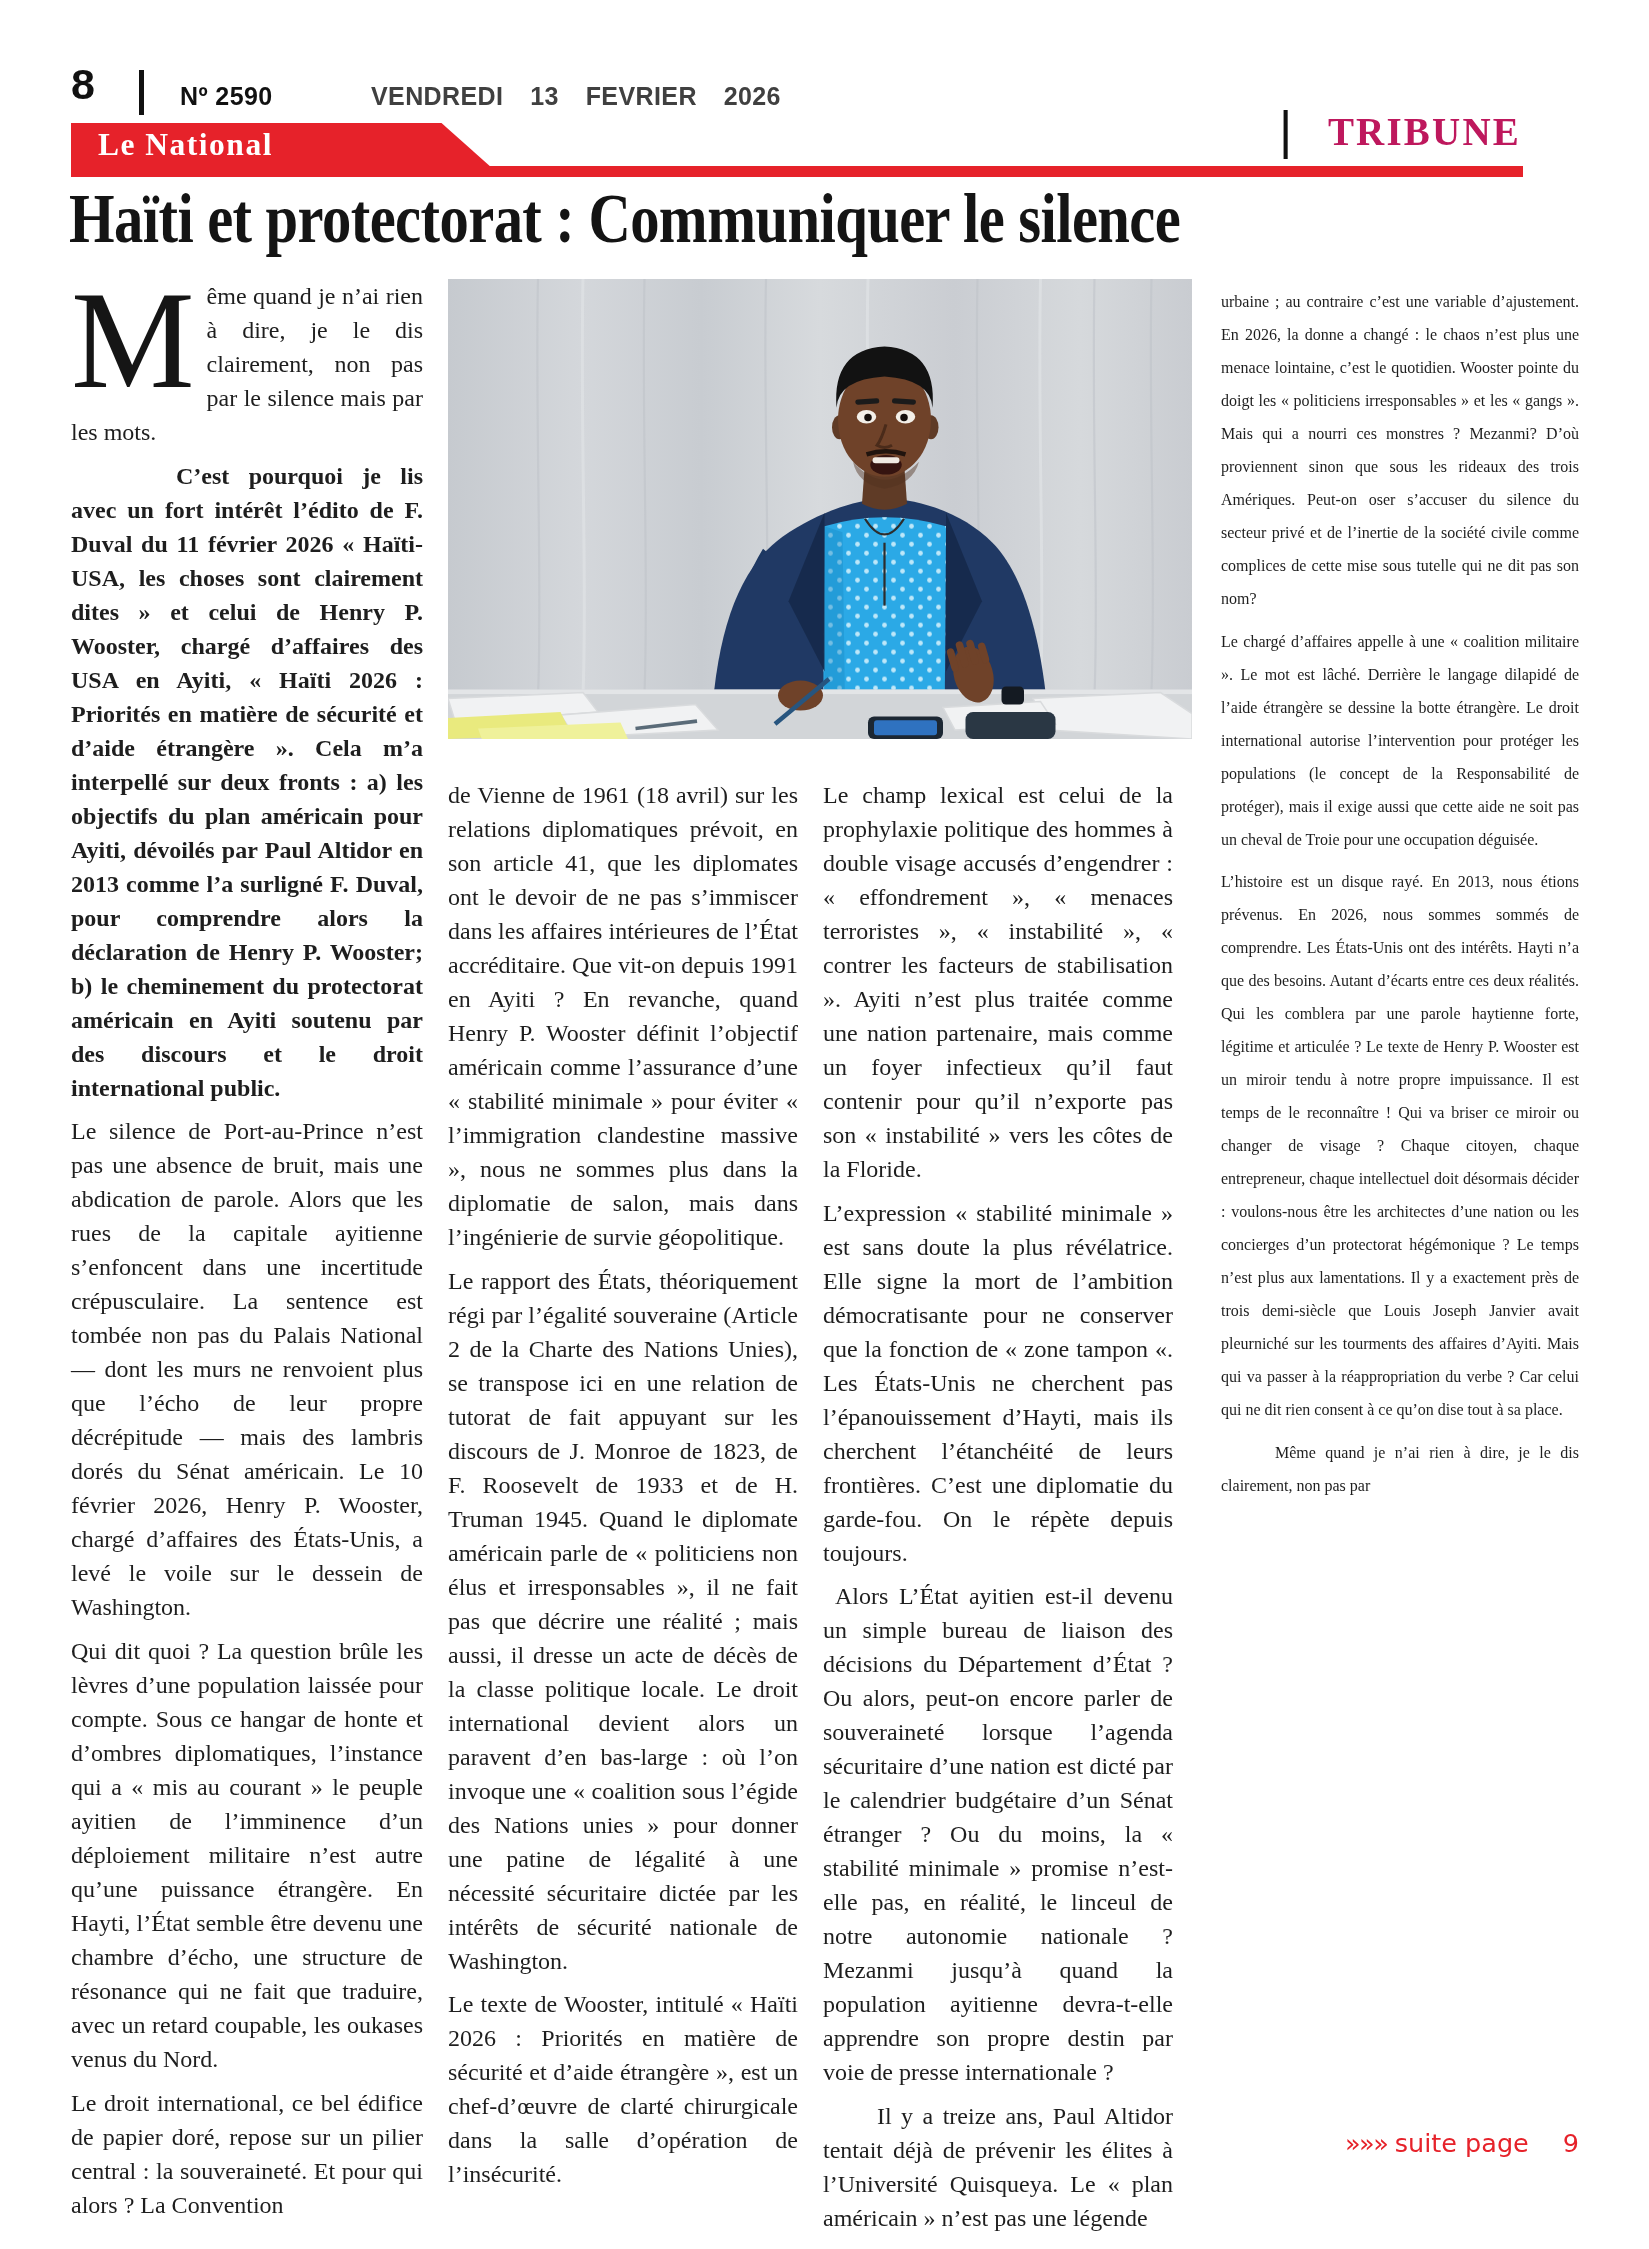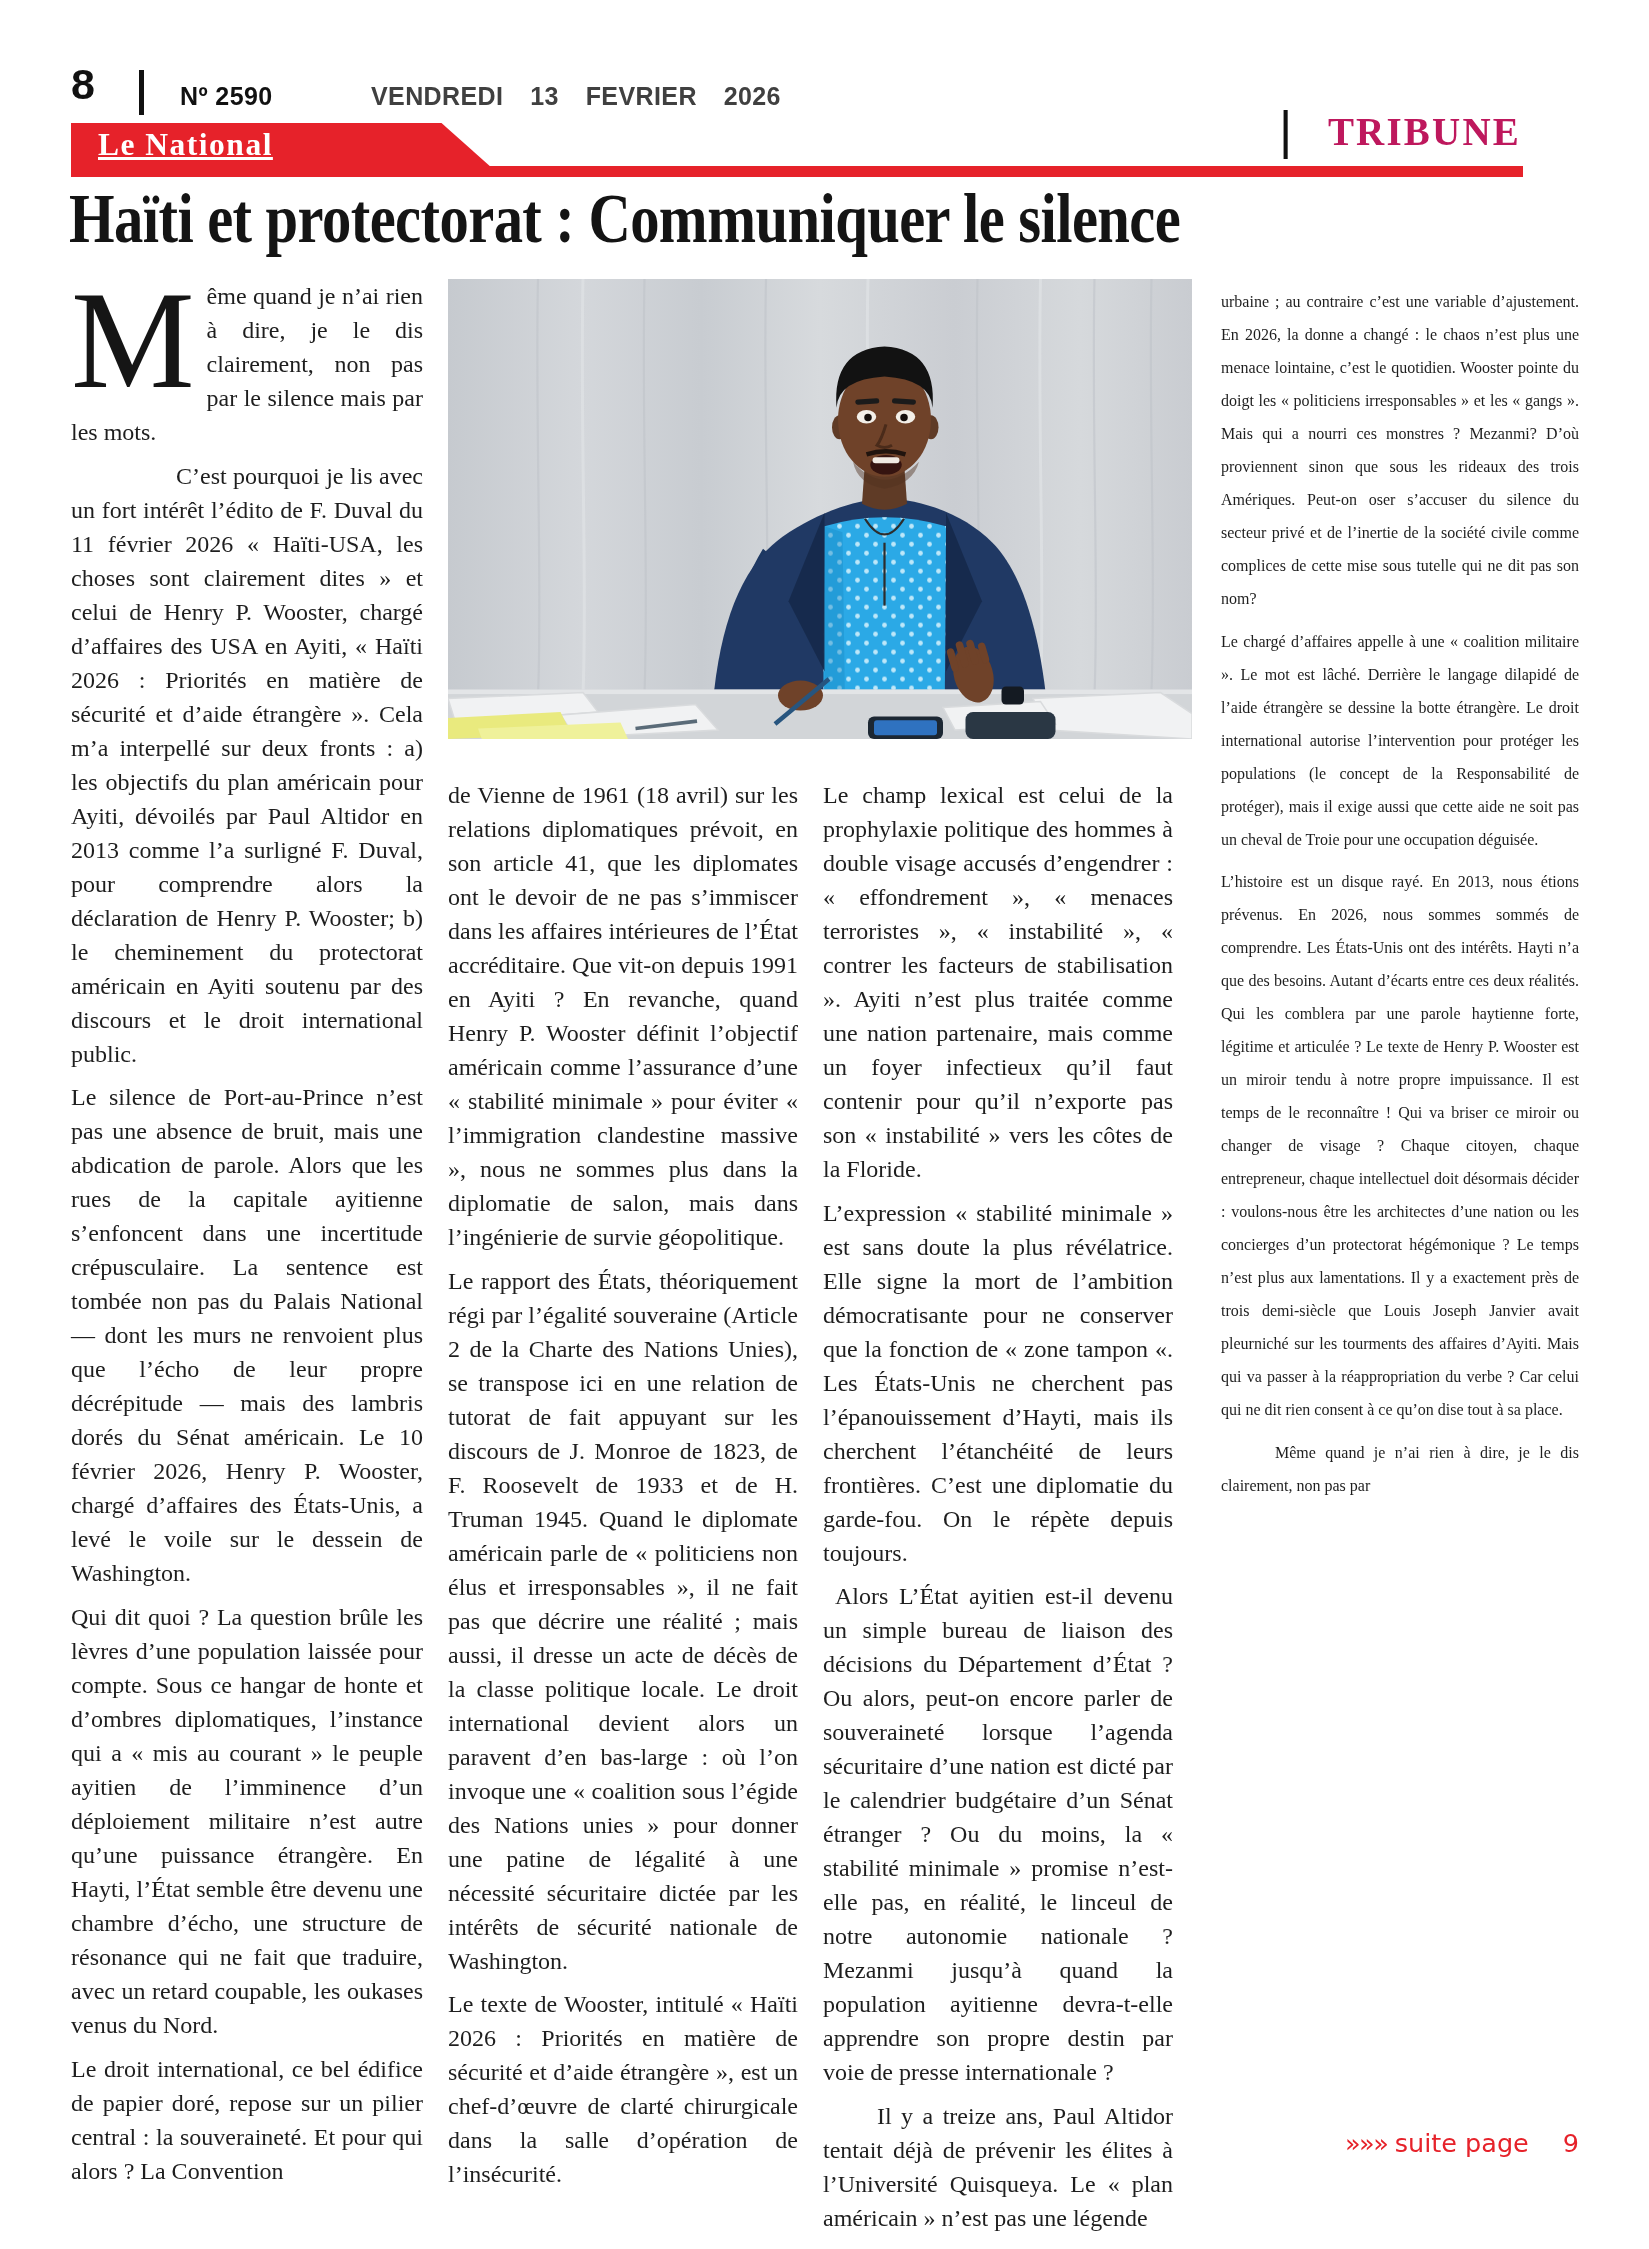--- a/index.html
+++ b/index.html
@@ -11,40 +11,40 @@
   }
   
   .pg-num{position:absolute;left:71px;top:63px;font:700 43px/1 "Liberation Sans",sans-serif;color:#111;}
   .pg-bar{position:absolute;left:139px;top:70px;width:5.2px;height:45px;background:#111;}
   .issue{position:absolute;left:180px;top:84px;font:700 25px/1 "Liberation Sans",sans-serif;color:#111;letter-spacing:0.4px;}
   .date{position:absolute;left:371px;top:84px;font:700 25px/1 "Liberation Sans",sans-serif;color:#404040;word-spacing:19.5px;letter-spacing:0.4px;}
   .sec-sep{position:absolute;left:1279px;top:105px;font:400 51px/1 "Liberation Sans",sans-serif;color:#111;}
   .section{position:absolute;right:129px;top:112px;font:700 39px/1 "Liberation Serif",serif;color:#be185d;letter-spacing:2.2px;}
   .banner{position:absolute;left:71px;top:123px;width:421px;height:45px;background:var(--red);
           clip-path:polygon(0 0,88% 0,100% 100%,0 100%);}
-  .banner-text{display:block;padding:6px 0 0 27px;font:700 31.5px/1 "Liberation Serif",serif;color:#ffffff;letter-spacing:1.5px;text-decoration:underline;}
+  .banner-text{display:block;padding:6px 0 0 27px;font:700 31.5px/1 "Liberation Serif",serif;color:#ffffff;letter-spacing:1.5px;}
   .red-rule{position:absolute;left:71px;top:166px;width:1452px;height:11.2px;background:var(--red);}
   
   .headline{position:absolute;left:69px;top:183px;margin:0;font:700 69px/1.05 "Liberation Serif",serif;
             color:#141414;transform:scaleX(.85);transform-origin:left top;white-space:nowrap;letter-spacing:-0.7px;}
   
   .photo{position:absolute;left:448px;top:279px;width:744px;height:460px;}
   .photo svg{display:block;width:100%;height:100%;}
   
   .col{position:absolute;text-align:justify;font-size:24px;line-height:34px;color:#1e1e1e;
        -webkit-hyphens:none;hyphens:none;}
   .col p{margin:0 0 9.7px 0;}
   .col1{left:71px;top:279px;width:352px;}
   .col2{left:448px;top:778px;width:350px;}
   .col3{left:823px;top:778px;width:350px;}
   .col4{left:1221px;top:285px;width:358px;font-size:16px;line-height:33px;}
   .ind0{text-indent:0;}
   .ind1{text-indent:12px;}
   .ind2{text-indent:54px;}
-  .ind3{text-indent:105px;}
+  .ind3{text-indent:105px;font-weight:bold;}
   .dropcap{float:left;font-size:139px;line-height:112px;height:108px;margin:4.5px 12px 0 0;
            font-weight:400;color:#151515;}
   
   .continuation{position:absolute;left:1221px;top:2131px;width:358px;display:flex;
                 justify-content:flex-end;align-items:baseline;
                 font:400 25.5px/1 "DejaVu Sans",sans-serif;color:var(--red);}
   .cont-arrows{margin-right:7.5px;letter-spacing:-1.5px;}
   .cont-page{margin-left:34px;}
 </style>
 </head>

